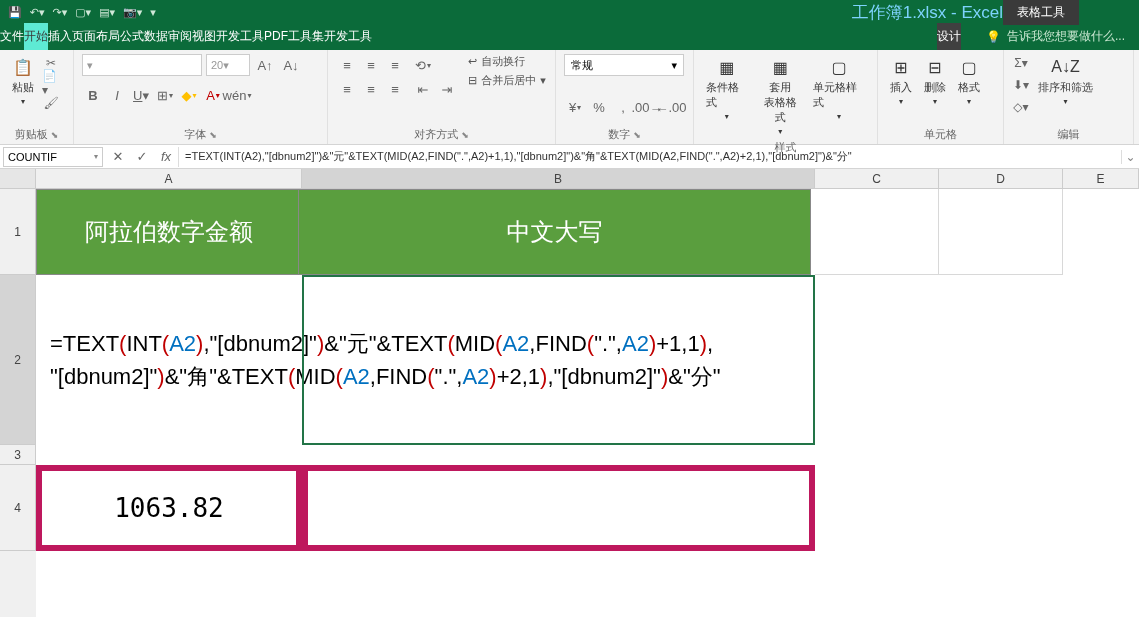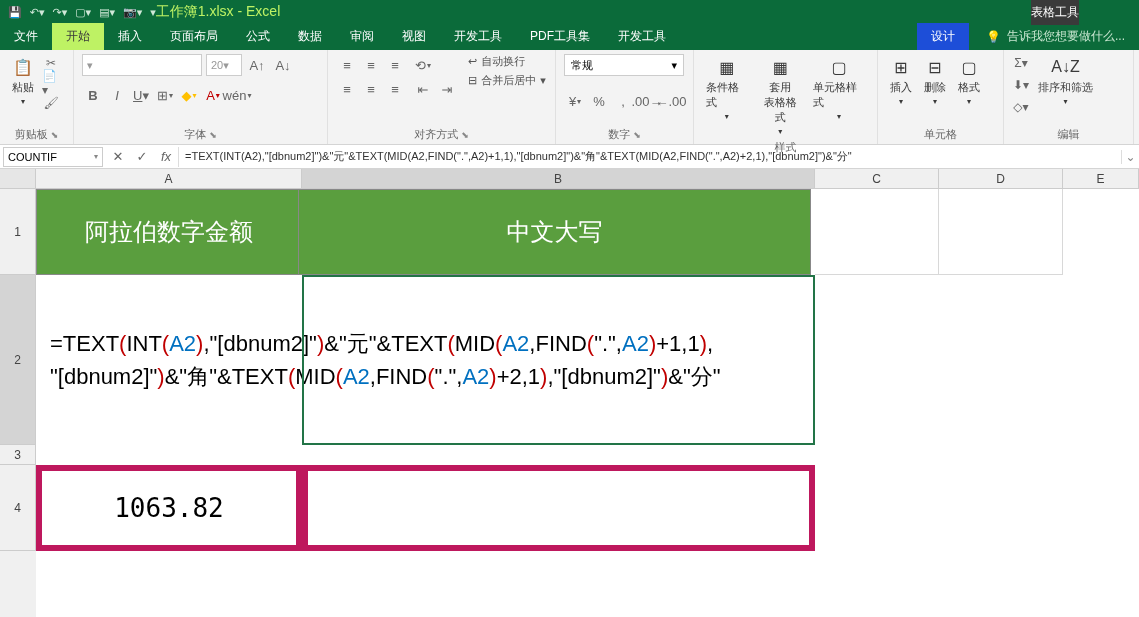--- a/index.html
+++ b/index.html
@@ -1,39 +1,39 @@
 <!DOCTYPE html>
 <html><head>
 <meta charset="utf-8">
 <style>
 *{margin:0;padding:0;box-sizing:border-box;font-family:"Microsoft YaHei",Arial,sans-serif}
 body{background:#fff;font-size:12px;overflow:hidden;width:1139px;height:617px}
 .titlebar{height:24px;background:#0b6b3a;display:flex;align-items:center;color:#fff}
 .titlebar .qat{display:flex;align-items:center;gap:8px;padding-left:8px}
 .titlebar .qat span{color:#d0e8d8;font-size:11px}
-.titlebar .center{flex:1;text-align:left;font-size:14px;color:#bef264}
-.titlebar .tooltab{background:#3a3a3a;padding:4px 0;font-size:12px;color:#fff;margin-right:60px}
+.titlebar .center{flex:1;text-align:right;font-size:17px;color:#7dd3fc}
+.titlebar .tooltab{background:#3a3a3a;padding:4px 14px;font-size:12px;color:#fff;margin-right:60px}
 .ribbon-tabs{height:26px;background:#0b6b3a;display:flex;align-items:flex-end}
-.ribbon-tabs .tab{padding:5px 14px;color:#fff;font-size:12px;cursor:pointer}
-.ribbon-tabs .tab.active{background:#bef264;color:#3a3a3a}
-.ribbon-tabs .design{background:#1d4ed8;color:#fff;margin-left:auto;margin-right:3px}
+.ribbon-tabs .tab{padding:5px 0;color:#fff;font-size:12px;cursor:pointer}
+.ribbon-tabs .tab.active{background:#5eead4;color:#3a3a3a}
+.ribbon-tabs .design{background:#404040;color:#fff;margin-left:auto;margin-right:11px}
 .ribbon-tabs .tell{color:#c8e6d0;font-size:12px;padding:5px 14px;display:flex;align-items:center;gap:6px}
 .ribbon-tabs .lamp{color:#ffe880}
 .ribbon{height:95px;background:#f3f3f3;border-bottom:1px solid #d4d4d4;display:flex}
 .rgroup{border-right:1px solid #e0e0e0;padding:4px 8px 2px;display:flex;flex-direction:column;justify-content:space-between}
 .rgroup .glabel{text-align:center;color:#666;font-size:11px;padding-top:2px}
 .rgroup .gcontent{display:flex;align-items:flex-start;gap:4px;flex:1}
 .bigbtn{display:flex;flex-direction:column;align-items:center;gap:2px;padding:2px 4px;font-size:11px;color:#3a3a3a}
 .bigbtn .bicon{width:22px;height:22px;display:flex;align-items:center;justify-content:center;font-size:16px}
 .smcol{display:flex;flex-direction:column;gap:2px}
 .smbtn{width:18px;height:18px;display:flex;align-items:center;justify-content:center;color:#666;font-size:12px}
 .font-row{display:flex;align-items:center;gap:4px;margin-bottom:4px}
 .font-select{border:1px solid #ccc;background:#fff;height:22px;padding:0 4px;font-size:11px;display:flex;align-items:center;color:#999}
 .font-name{width:120px}
-.font-size{width:36px}
+.font-size{width:44px}
 .btn-grid{display:flex;gap:2px}
 .rbtn{width:22px;height:22px;display:flex;align-items:center;justify-content:center;color:#666;border:1px solid transparent;font-size:13px}
 .rbtn.dd::after{content:"▾";font-size:8px;margin-left:1px}
 .align-area{display:flex;gap:6px}
 .align-col{display:flex;flex-direction:column;gap:2px}
 .wrap-merge{display:flex;flex-direction:column;gap:4px;padding-left:6px;font-size:11px;color:#555}
 .wm-item{display:flex;align-items:center;gap:4px}
 .num-fmt{border:1px solid #ccc;background:#fff;height:22px;width:120px;padding:0 6px;display:flex;align-items:center;justify-content:space-between;font-size:11px}
 .styles-row{display:flex;gap:10px}
 .launcher{font-size:9px;color:#888;text-align:right;margin-top:-2px}
@@ -173,21 +173,21 @@
             <span>↩</span>
             <span>自动换行</span>
           </div>
         <div class="wm-item"><span>⊟</span><span>合并后居中</span> ▾</div>
       </div>
     </div>
     <div class="glabel"><span>对齐方式</span> <span class="launcher">⬊</span></div>
   </div>
 
   <div class="rgroup" style="width:138px">
-    <div class="gcontent" style="flex-direction:column;gap:14px">
+    <div class="gcontent" style="flex-direction:column;gap:20px">
       <div class="num-fmt">
           <span>常规</span>
           <span>▾</span>
         </div>
       <div class="btn-grid">
         <span class="rbtn dd">¥</span>
         <span class="rbtn">%</span>
         <span class="rbtn">,</span>
         <span class="rbtn">.00→</span>
         <span class="rbtn">←.00</span>

